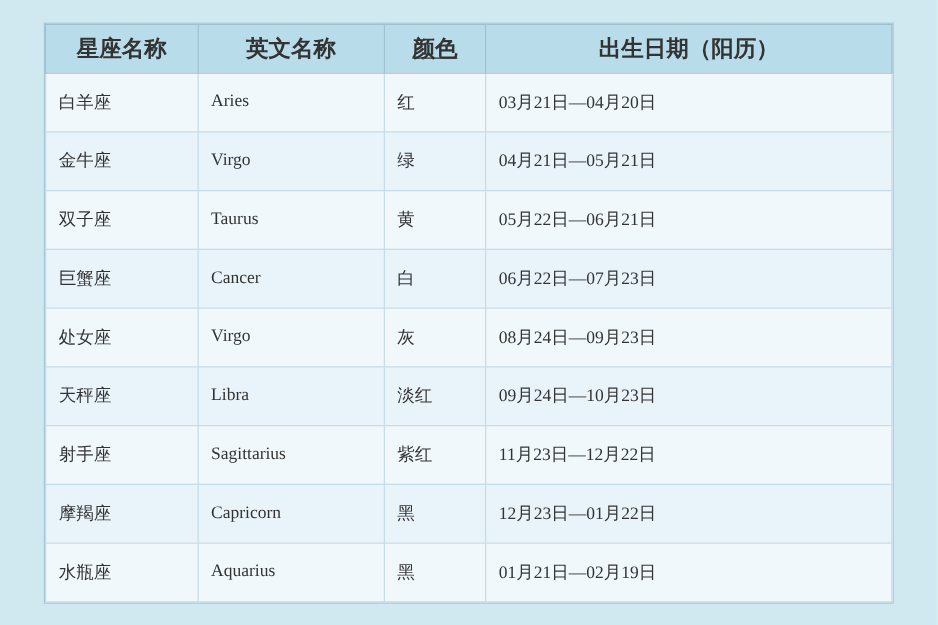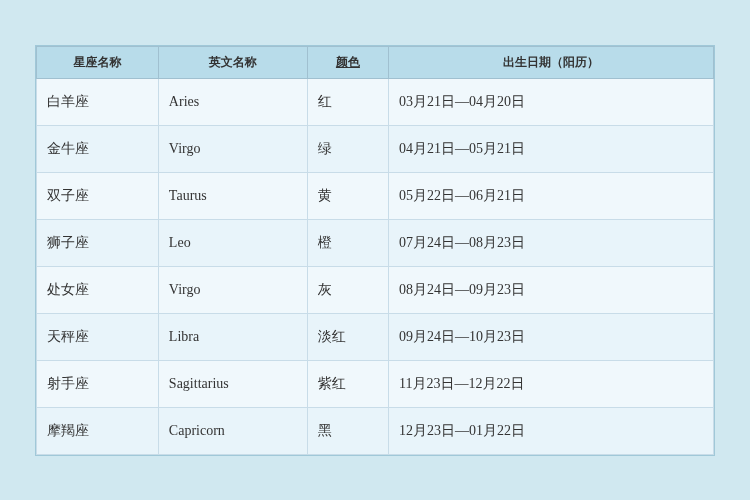--- a/index.html
+++ b/index.html
@@ -30,21 +30,21 @@
       border-collapse: collapse;
     }
 
     th {
       background-color: #b8dcea;
       color: #333;
       font-weight: bold;
       text-align: center;
       padding: 7px 10px;
       border: 1px solid #a0c0d0;
-      font-size: 12px;
+      font-size: 18px;
     }
 
     td {
       text-align: left;
       padding: 14px 10px;
       border: 1px solid #c8dce8;
       color: #333;
       font-size: 14px;
       background-color: #f0f8fc;
     }
@@ -84,24 +84,24 @@
           <td>绿</td>
           <td>04月21日—05月21日</td>
         </tr>
         <tr>
           <td>双子座</td>
           <td>Taurus</td>
           <td>黄</td>
           <td>05月22日—06月21日</td>
         </tr>
         <tr>
-          <td>狮子座</td>
-          <td>Leo</td>
-          <td>橙</td>
-          <td>07月24日—08月23日</td>
+          <td>巨蟹座</td>
+          <td>Cancer</td>
+          <td>白</td>
+          <td>06月22日—07月23日</td>
         </tr>
         <tr>
           <td>处女座</td>
           <td>Virgo</td>
           <td>灰</td>
           <td>08月24日—09月23日</td>
         </tr>
         <tr>
           <td>天秤座</td>
           <td>Libra</td>
@@ -113,15 +113,21 @@
           <td>Sagittarius</td>
           <td>紫红</td>
           <td>11月23日—12月22日</td>
         </tr>
         <tr>
           <td>摩羯座</td>
           <td>Capricorn</td>
           <td>黑</td>
           <td>12月23日—01月22日</td>
         </tr>
+        <tr>
+          <td>水瓶座</td>
+          <td>Aquarius</td>
+          <td>黑</td>
+          <td>01月21日—02月19日</td>
+        </tr>
       </tbody>
   </table>
 </div>
 
 </body></html>

